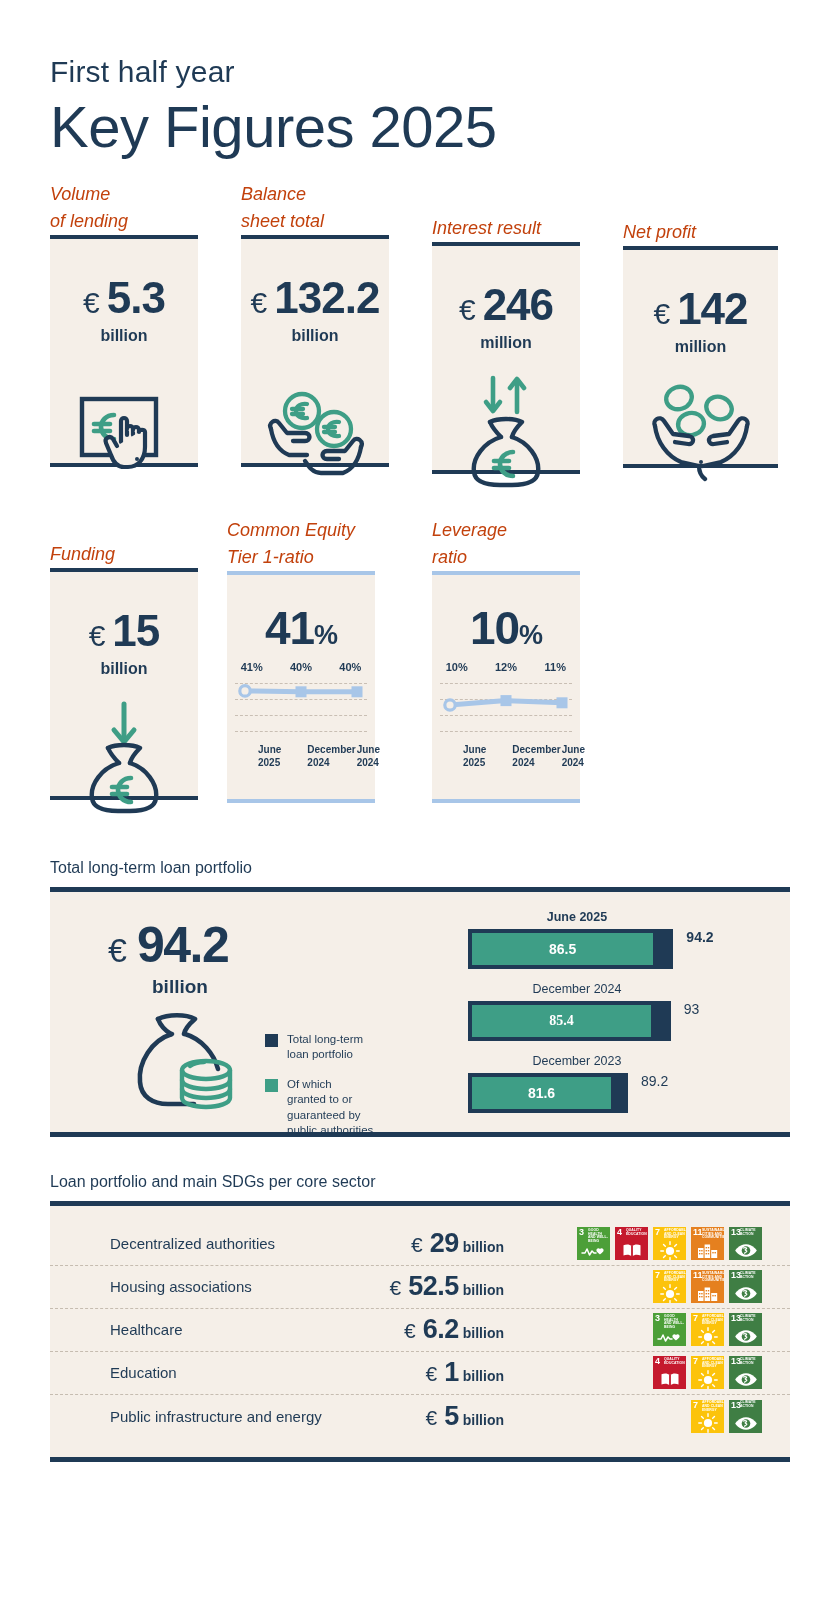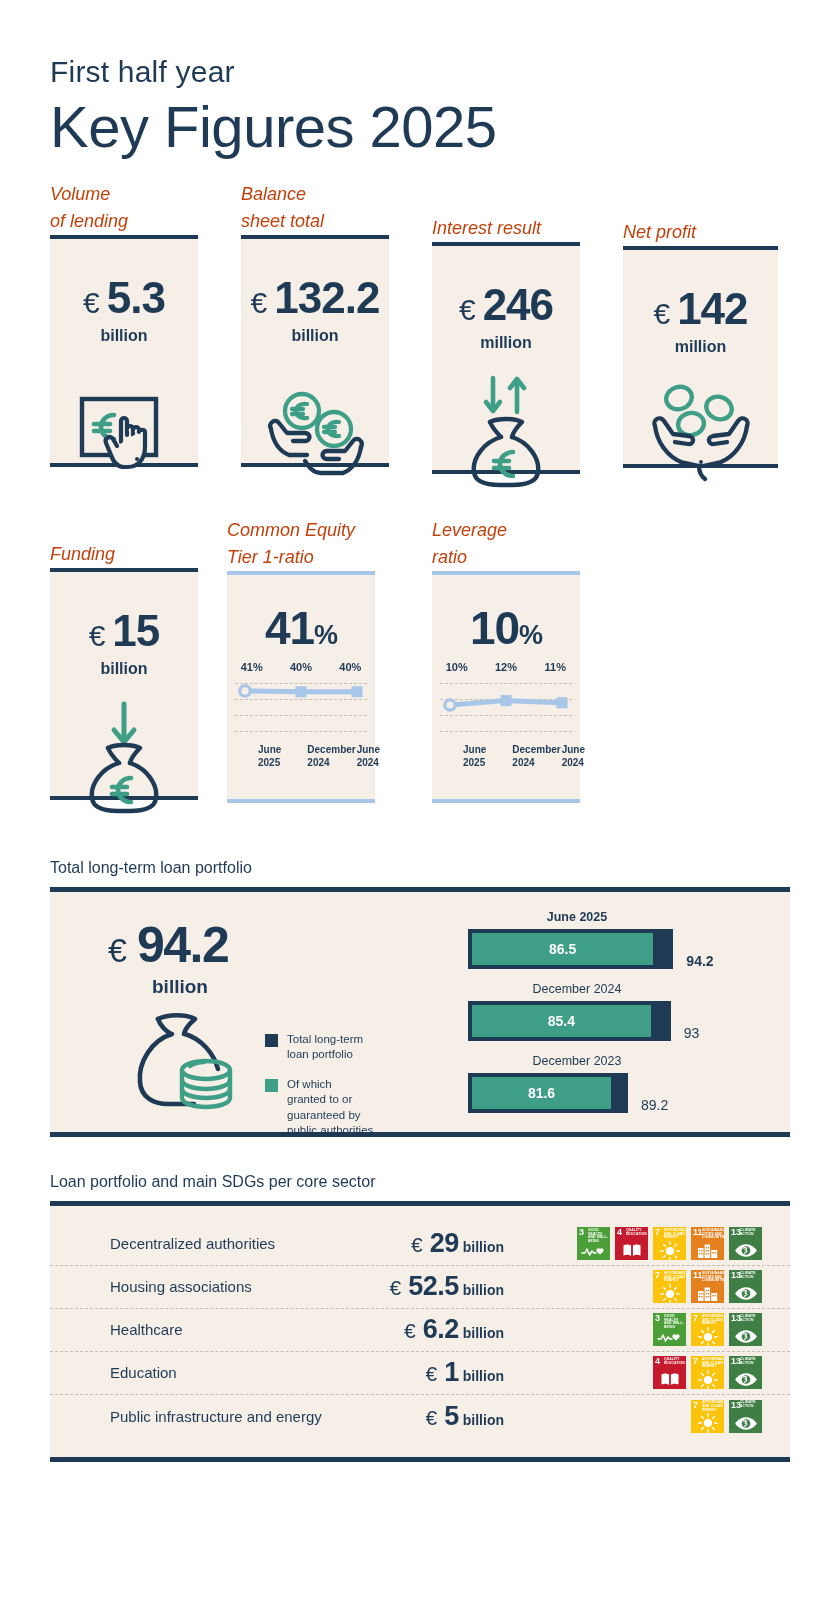--- a/index.html
+++ b/index.html
@@ -69,21 +69,21 @@
   .pf-unit{ font-size:19px; font-weight:600; margin-left:44px; margin-top:2px; }
   .legend{ position:absolute; }
   .lg-item{ display:flex; gap:9px; margin-bottom:14px; }
   .sw{ width:13px; height:13px; flex:0 0 13px; margin-top:2px; }
   .lg-txt{ font-size:11.5px; line-height:1.35; color:#1F3A55; }
 
   .bar-group{ margin-bottom:13px; }
   .bar-cap{ font-size:12.5px; text-align:center; color:#1F3A55; margin-bottom:5px;
             width:218px; }
   .bar-cap.bold{ font-weight:700; }
-  .bar-line{ display:flex; align-items:flex-end; gap:13px; }
+  .bar-line{ display:flex; align-items:flex-start; gap:13px; }
   .bar-outer{ height:40px; background:#1F3A55; display:flex; align-items:center;
               padding:4px; }
   .bar-inner{ height:100%; background:#3E9E86; display:flex; align-items:center;
               justify-content:center; color:#ffffff; font-size:14px; font-weight:600; }
   .bar-tot{ font-size:14px; color:#1F3A55; }
   .bar-tot.bold{ font-weight:700; }
 
   
   .sdg-row{ display:flex; align-items:center; height:43px; padding:0 28px;
             border-bottom:1px dashed #C6BCB0; }
@@ -380,21 +380,21 @@
             <div class="bar-line">
               <div class="bar-outer" style="width: 205.356px;">
                 <div class="bar-inner" style="width: 91.8259%;">86.5</div>
               </div>
               <div class="bar-tot bold">94.2</div>
             </div>
           </div>
           <div class="bar-group">
             <div class="bar-cap">December 2024</div>
             <div class="bar-line">
-              <div class="bar-outer" style="width: 202.74px;">
+              <div class="bar-outer" style="width: 202.74px; font-family: Liberation Serif, serif;">
                 <div class="bar-inner" style="width: 91.828%;">85.4</div>
               </div>
               <div class="bar-tot">93</div>
             </div>
           </div>
           <div class="bar-group">
             <div class="bar-cap">December 2023</div>
             <div class="bar-line">
               <div class="bar-outer" style="width: 160px;">
                 <div class="bar-inner" style="width: 91.4798%;">81.6</div>

